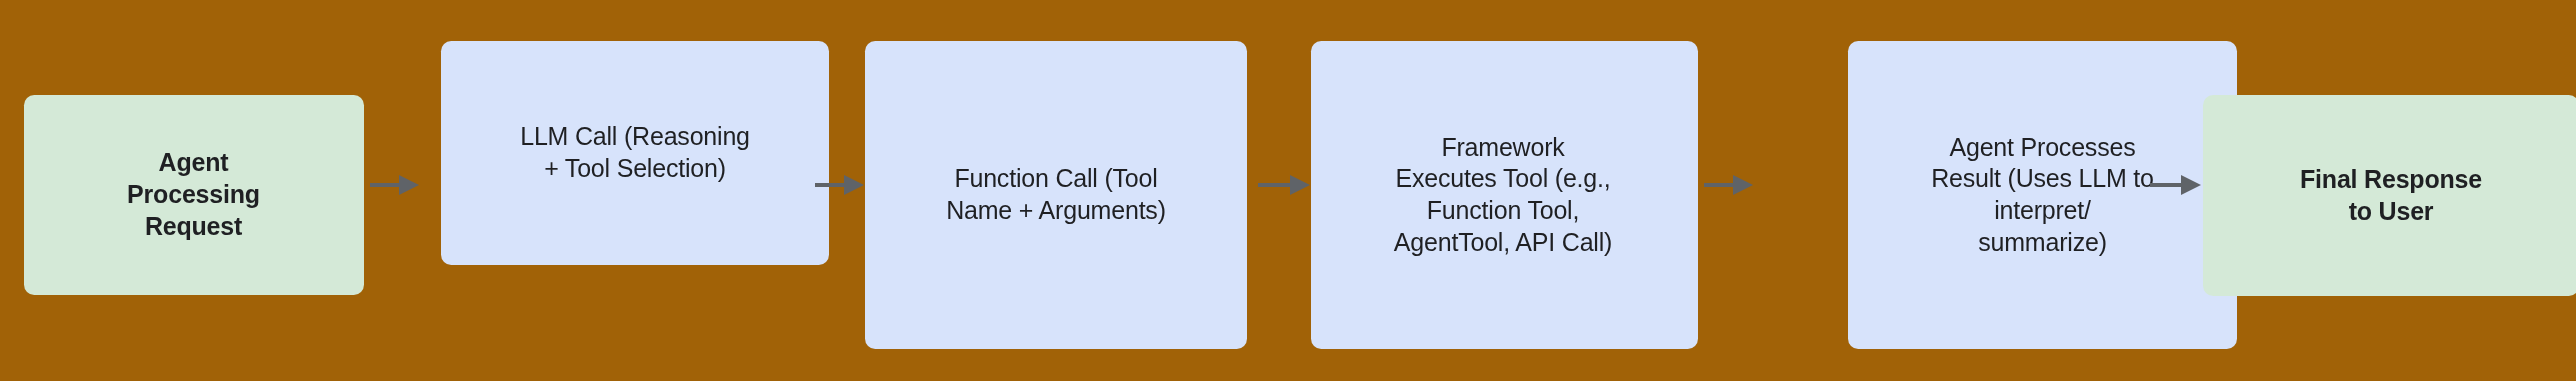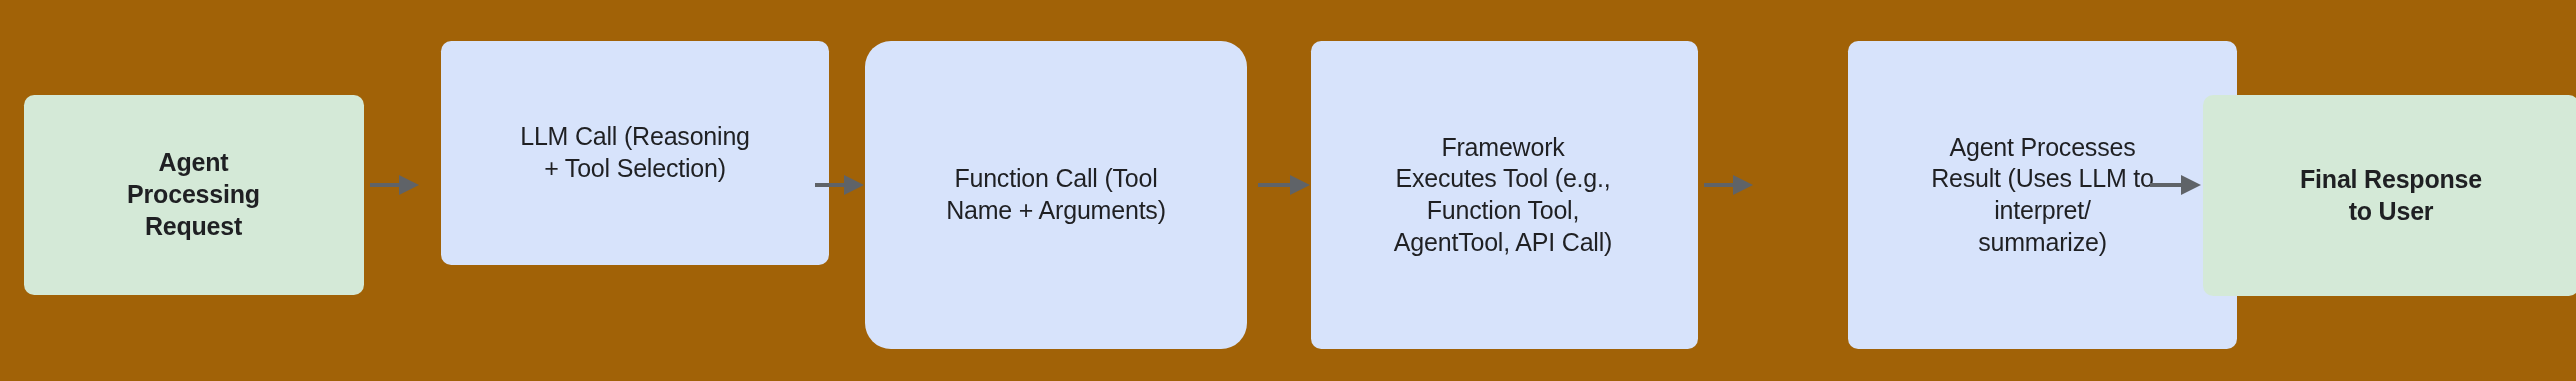--- a/index.html
+++ b/index.html
@@ -66,21 +66,21 @@
 
 <div id="canvas">
 
   <div class="node terminal" style="left: 23.5px; top: 95px; width: 340px; height: 200px;">Agent
 Processing
 Request</div>
 
   <div class="node process" style="left: 420px; top: 41px; width: 388px; height: 224px; margin-left: 21px;">LLM Call (Reasoning
 + Tool Selection)</div>
 
-  <div class="node process" style="left: 865px; top: 41px; width: 382px; height: 308px; border-radius: 26px;">Function Call (Tool
+  <div class="node process" style="left: 865px; top: 41px; width: 382px; height: 308px;">Function Call (Tool
 Name + Arguments)</div>
 
   <div class="node process" style="left: 1311px; top: 41px; width: 387px; height: 308px; padding-left: 8px;">Framework
 Executes Tool (e.g.,
 Function Tool,
 AgentTool, API Call)</div>
 
   <div class="node process" style="left: 1848px; top: 41px; width: 389px; height: 308px;">Agent Processes
 Result (Uses LLM to
 interpret/

